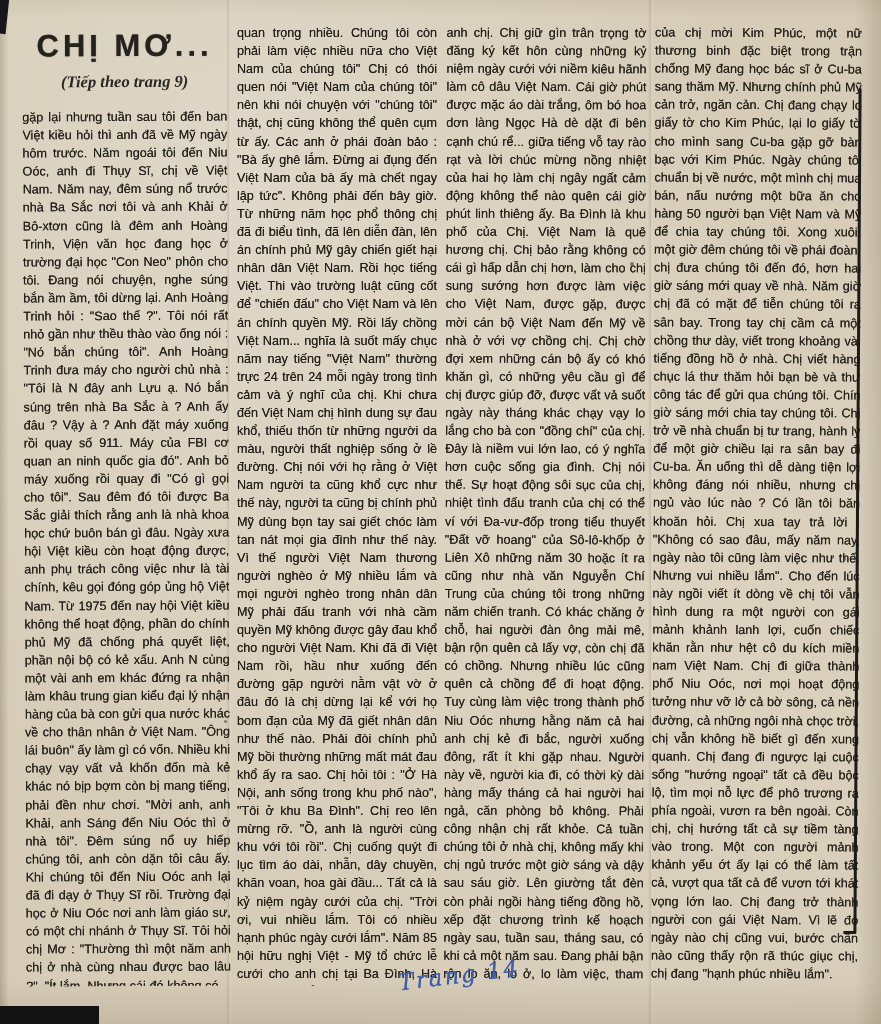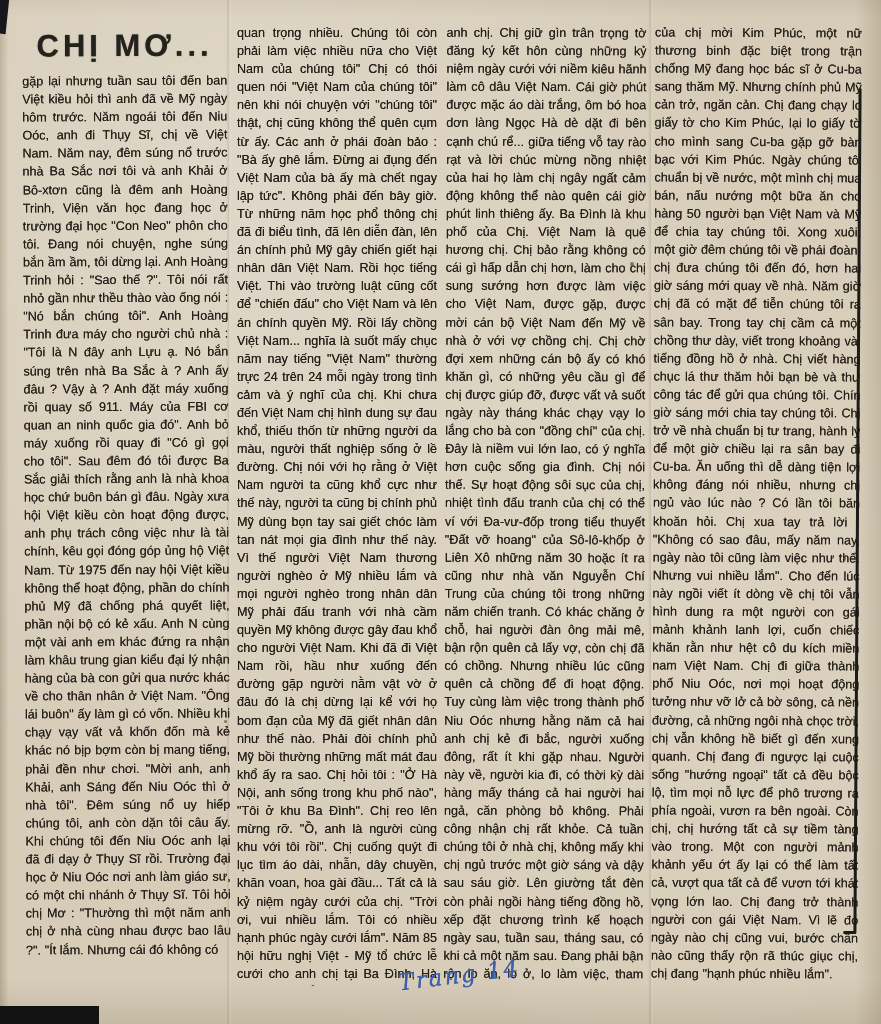--- a/index.html
+++ b/index.html
@@ -84,20 +84,24 @@
 
 <div class="page">
 
   <div class="crease c1"></div>
   <div class="crease c2"></div>
 
   <div class="columns">
 
     <div class="col col1">
       <h1 class="title">CHỊ MƠ...</h1>
+      <div class="subtitle-row">
+        
+        <span class="subtitle">(Tiếp theo trang 9)</span>
+      </div>
       <p class="body-text">gặp lại nhưng tuần sau tôi đến ban Việt kiều hỏi thì anh đã về Mỹ ngày hôm trước. Năm ngoái tôi đến Niu Oóc, anh đi Thụy Sĩ, chị về Việt Nam. Năm nay, đêm súng nổ trước nhà Ba Sắc nơi tôi và anh Khải ở Bô-xtơn cũng là đêm anh Hoàng Trinh, Viện văn học đang học ở trường đại học "Con Neo" phôn cho tôi. Đang nói chuyện, nghe súng bắn ầm ầm, tôi dừng lại. Anh Hoàng Trinh hỏi : "Sao thế ?". Tôi nói rất nhỏ gần như thều thào vào ống nói : "Nó bắn chúng tôi". Anh Hoàng Trinh đưa máy cho người chủ nhà : "Tôi là N đây anh Lựu ạ. Nó bắn súng trên nhà Ba Sắc à ? Anh ấy đâu ? Vậy à ? Anh đặt máy xuống rồi quay số 911. Máy của FBI cơ quan an ninh quốc gia đó". Anh bỏ máy xuống rồi quay đi "Có gì gọi cho tôi". Sau đêm đó tôi được Ba Sắc giải thích rằng anh là nhà khoa học chứ buôn bán gì đâu. Ngày xưa hội Việt kiều còn hoạt động được, anh phụ trách công việc như là tài chính, kêu gọi đóng góp ủng hộ Việt Nam. Từ 1975 đến nay hội Việt kiều không thể hoạt động, phần do chính phủ Mỹ đã chống phá quyết liệt, phần nội bộ có kẻ xấu. Anh N cùng một vài anh em khác đứng ra nhận làm khâu trung gian kiểu đại lý nhận hàng của bà con gửi qua nước khác về cho thân nhân ở Việt Nam. "Ông lái buôn" ấy làm gì có vốn. Nhiều khi chạy vạy vất vả khốn đốn mà kẻ khác nó bịp bợm còn bị mang tiếng, phải đền như chơi. "Mời anh, anh Khải, anh Sáng đến Niu Oóc thì ở nhà tôi". Đêm súng nổ uy hiếp chúng tôi, anh còn dặn tôi câu ấy. Khi chúng tôi đến Niu Oóc anh lại đã đi dạy ở Thụy Sĩ rồi. Trường đại học ở Niu Oóc nơi anh làm giáo sư, có một chi nhánh ở Thụy Sĩ. Tôi hỏi chị Mơ : "Thường thì một năm anh chị ở nhà cùng nhau được bao lâu ?". "Ít lắm. Nhưng cái đó không có</p>
     </div>
 
     <div class="col col2">
       <p class="body-text">quan trọng nhiều. Chúng tôi còn phải làm việc nhiều nữa cho Việt Nam của chúng tôi" Chị có thói quen nói "Việt Nam của chúng tôi" nên khi nói chuyện với "chúng tôi" thật, chị cũng không thể quên cụm từ ấy. Các anh ở phái đoàn bảo : "Bà ấy ghê lắm. Đừng ai đụng đến Việt Nam của bà ấy mà chết ngay lập tức". Không phải đến bây giờ. Từ những năm học phổ thông chị đã đi biểu tình, đã lên diễn đàn, lên án chính phủ Mỹ gây chiến giết hại nhân dân Việt Nam. Rồi học tiếng Việt. Thi vào trường luật cũng cốt để "chiến đấu" cho Việt Nam và lên án chính quyền Mỹ. Rồi lấy chồng Việt Nam... nghĩa là suốt mấy chục năm nay tiếng "Việt Nam" thường trực 24 trên 24 mỗi ngày trong tình cảm và ý nghĩ của chị. Khi chưa đến Việt Nam chị hình dung sự đau khổ, thiếu thốn từ những người da màu, người thất nghiệp sống ở lề đường. Chị nói với họ rằng ở Việt Nam người ta cũng khổ cực như thế này, người ta cũng bị chính phủ Mỹ dùng bọn tay sai giết chóc làm tan nát mọi gia đình như thế này. Vì thế người Việt Nam thương người nghèo ở Mỹ nhiều lắm và mọi người nghèo trong nhân dân Mỹ phải đấu tranh với nhà cầm quyền Mỹ không được gây đau khổ cho người Việt Nam. Khi đã đi Việt Nam rồi, hầu như xuống đến đường gặp người nằm vật vờ ở đâu đó là chị dừng lại kể với họ bom đạn của Mỹ đã giết nhân dân như thế nào. Phải đòi chính phủ Mỹ bồi thường những mất mát đau khổ ấy ra sao. Chị hỏi tôi : "Ở Hà Nội, anh sống trong khu phố nào", "Tôi ở khu Ba Đình". Chị reo lên mừng rỡ. "Ồ, anh là người cùng khu với tôi rồi". Chị cuống quýt đi lục tìm áo dài, nhẫn, dây chuyền, khăn voan, hoa gài đầu... Tất cả là kỷ niệm ngày cưới của chị. "Trời ơi, vui nhiều lắm. Tôi có nhiều hạnh phúc ngày cưới lắm". Năm 85 hội hữu nghị Việt - Mỹ tổ chức lễ cưới cho anh chị tại Ba Đình, Hà Nội. Trong sổ đăng ký kết hôn của công dân quận Ba Đình có tên</p>
     </div>
 
     <div class="col col3">
       <p class="body-text">anh chị. Chị giữ gìn trân trọng tờ đăng ký kết hôn cùng những kỷ niệm ngày cưới với niềm kiêu hãnh làm cô dâu Việt Nam. Cái giờ phút được mặc áo dài trắng, ôm bó hoa dơn làng Ngọc Hà dè dặt đi bên cạnh chú rể... giữa tiếng vỗ tay rào rạt và lời chúc mừng nồng nhiệt của hai họ làm chị ngây ngất cảm động không thể nào quên cái giờ phút linh thiêng ấy. Ba Đình là khu phố của Chị. Việt Nam là quê hương chị. Chị bảo rằng không có cái gì hấp dẫn chị hơn, làm cho chị sung sướng hơn được làm việc cho Việt Nam, được gặp, được mời cán bộ Việt Nam đến Mỹ về nhà ở với vợ chồng chị. Chị chờ đợi xem những cán bộ ấy có khó khăn gì, có những yêu cầu gì để chị được giúp đỡ, được vất vả suốt ngày này tháng khác chạy vạy lo lắng cho bà con "đồng chí" của chị. Đây là niềm vui lớn lao, có ý nghĩa hơn cuộc sống gia đình. Chị nói thế. Sự hoạt động sôi sục của chị, nhiệt tình đấu tranh của chị có thể ví với Đa-vư-đốp trong tiểu thuyết "Đất vỡ hoang" của Sô-lô-khốp ở Liên Xô những năm 30 hoặc ít ra cũng như nhà văn Nguyễn Chí Trung của chúng tôi trong những năm chiến tranh. Có khác chăng ở chỗ, hai người đàn ông mải mê, bận rộn quên cả lấy vợ, còn chị đã có chồng. Nhưng nhiều lúc cũng quên cả chồng để đi hoạt động. Tuy cùng làm việc trong thành phố Niu Oóc nhưng hằng năm cả hai anh chị kẻ đi bắc, người xuống đông, rất ít khi gặp nhau. Người này về, người kia đi, có thời kỳ dài hàng mấy tháng cả hai người hai ngả, căn phòng bỏ không. Phải công nhận chị rất khỏe. Cả tuần chúng tôi ở nhà chị, không mấy khi chị ngủ trước một giờ sáng và dậy sau sáu giờ. Lên giường tắt đèn còn phải ngồi hàng tiếng đồng hồ, xếp đặt chương trình kế hoạch ngày sau, tuần sau, tháng sau, có khi cả một năm sau. Đang phải bận rộn lo ăn, lo ở, lo làm việc, tham quan cho chúng tôi chị lại phải lo cho Kim Phúc đang ở Cu-ba. Tổ chức</p>
     </div>

